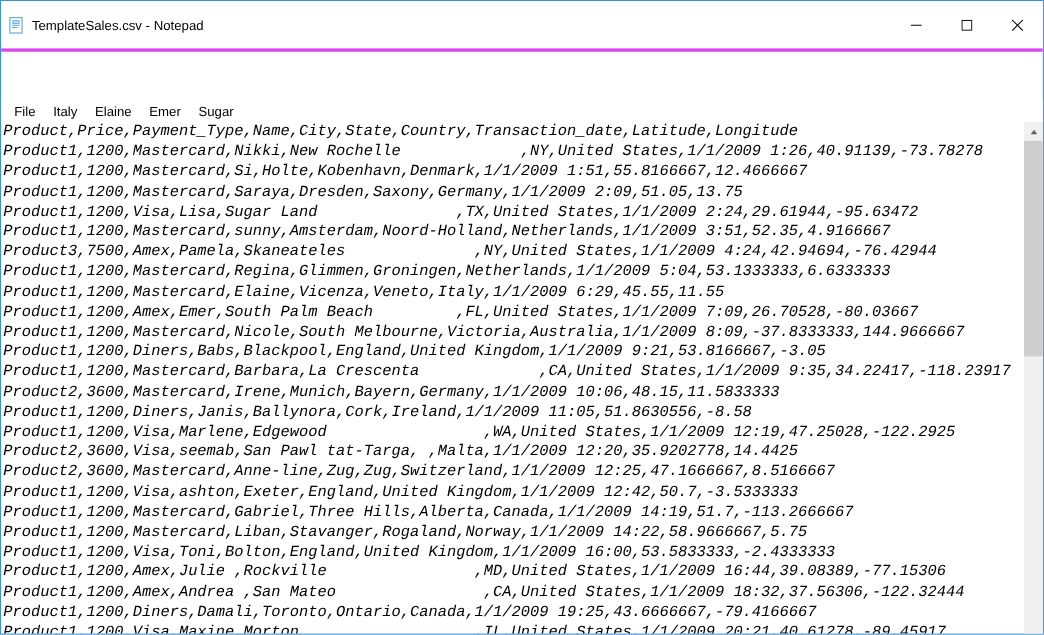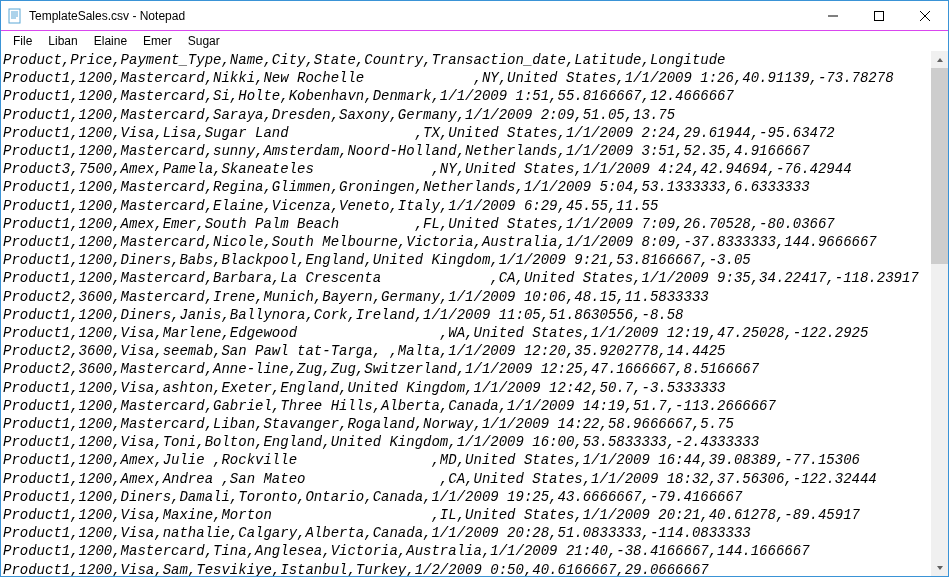--- a/index.html
+++ b/index.html
@@ -6,26 +6,26 @@
   body {
     font-family: "Segoe UI", Tahoma, sans-serif;
     font-size: 12px;
     background: #ffffff;
     width: 949px;
     height: 577px;
     overflow: hidden;
     border: 1px solid #3a93d6;
   }
   .titlebar {
-    height: 30px;
+    height: 46px;
     background: #ffffff;
     display: flex;
     align-items: center;
     padding: 0 0 0 6px;
-    border-bottom: 1px solid #d946ef;
+    border-bottom: 3px solid #d946ef;
   }
   .titlebar-icon {
     width: 16px;
     height: 16px;
     margin-right: 6px;
     display: inline-flex;
     align-items: center;
     justify-content: center;
   }
   .titlebar-title {
@@ -48,20 +48,21 @@
     color: #000;
     cursor: default;
   }
   .menubar {
     height: 20px;
     display: flex;
     align-items: center;
     padding: 0 4px;
     background: #ffffff;
     font-size: 12px;
+    margin-top: 44px;
   }
   .menu-item {
     padding: 2px 8px;
     cursor: default;
   }
   .content-wrap {
     position: relative;
     height: calc(100% - 50px);
     overflow: hidden;
     font-style: italic;
@@ -138,21 +139,21 @@
       <svg width="10" height="10">
           <line x1="0" y1="0" x2="10" y2="10" stroke="#000" stroke-width="1"></line>
           <line x1="10" y1="0" x2="0" y2="10" stroke="#000" stroke-width="1"></line>
         </svg>
     </div>
   </div>
 </div>
 
 <div class="menubar">
   <div class="menu-item">File</div>
-  <div class="menu-item">Liban</div>
+  <div class="menu-item">Italy</div>
   <div class="menu-item">Elaine</div>
   <div class="menu-item">Emer</div>
   <div class="menu-item">Sugar</div>
 </div>
 
 <div class="content-wrap">
   <div class="content" id="text-content">Product,Price,Payment_Type,Name,City,State,Country,Transaction_date,Latitude,Longitude
 Product1,1200,Mastercard,Nikki,New Rochelle             ,NY,United States,1/1/2009 1:26,40.91139,-73.78278
 Product1,1200,Mastercard,Si,Holte,Kobenhavn,Denmark,1/1/2009 1:51,55.8166667,12.4666667
 Product1,1200,Mastercard,Saraya,Dresden,Saxony,Germany,1/1/2009 2:09,51.05,13.75

